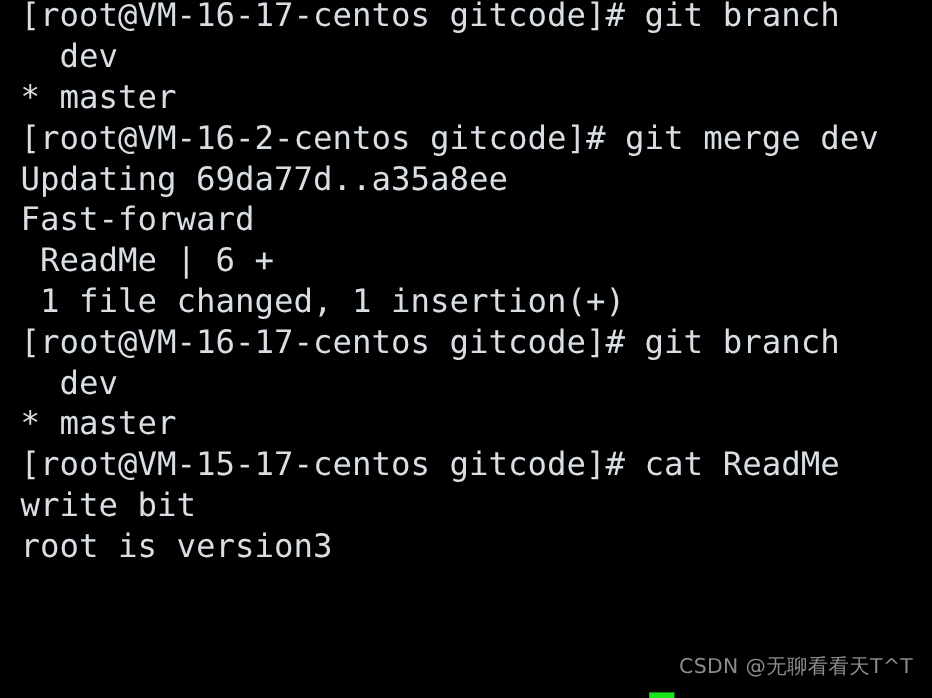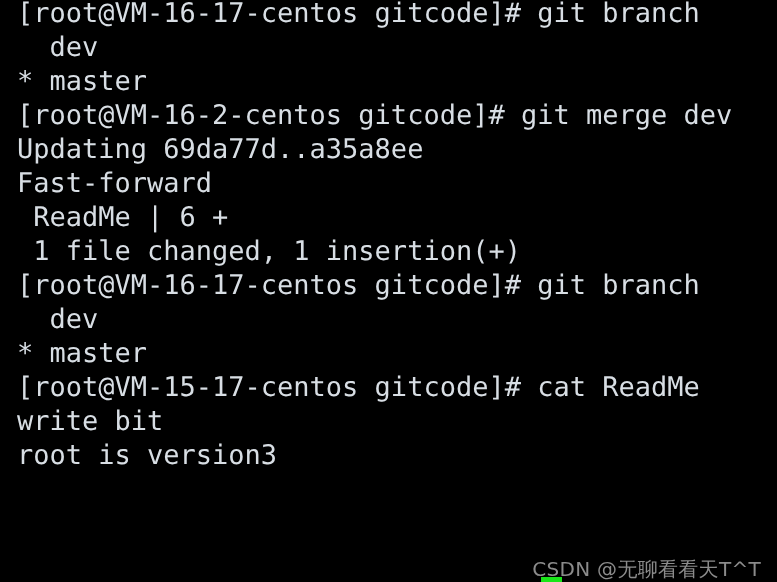--- a/index.html
+++ b/index.html
@@ -43,23 +43,23 @@
   .line:first-child {
     margin-top: -3px;
   }
   #cursor {
     position: absolute;
     background: #19e619;
   }
   #watermark {
     position: absolute;
     right: 16px;
-    top: 556px;
+    top: 544px;
     font-family: "DejaVu Sans", "Liberation Sans", sans-serif;
-    font-size: 20px;
+    font-size: 17px;
     color: #8b8b8b;
     white-space: pre;
     letter-spacing: 0.3px;
   }
 </style>
 </head>
 <body>
 
 <div id="terminal" style="background: rgb(0, 0, 0);">
   <div id="screen" style="color: rgb(216, 222, 228);">

